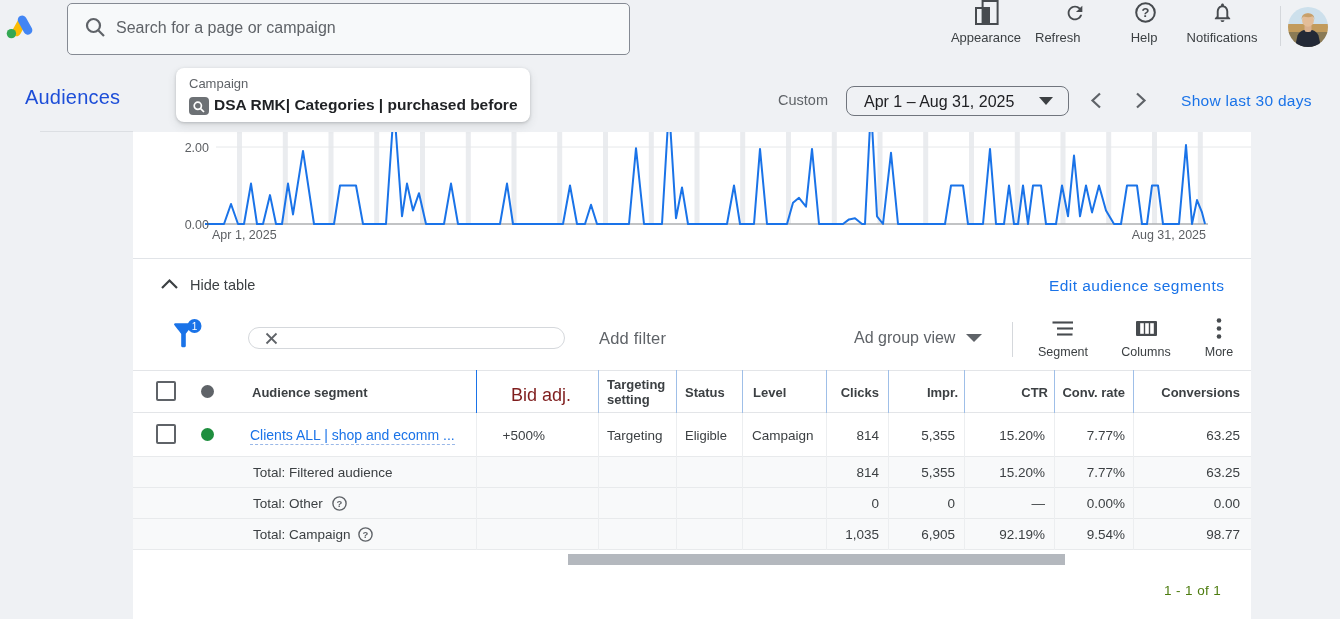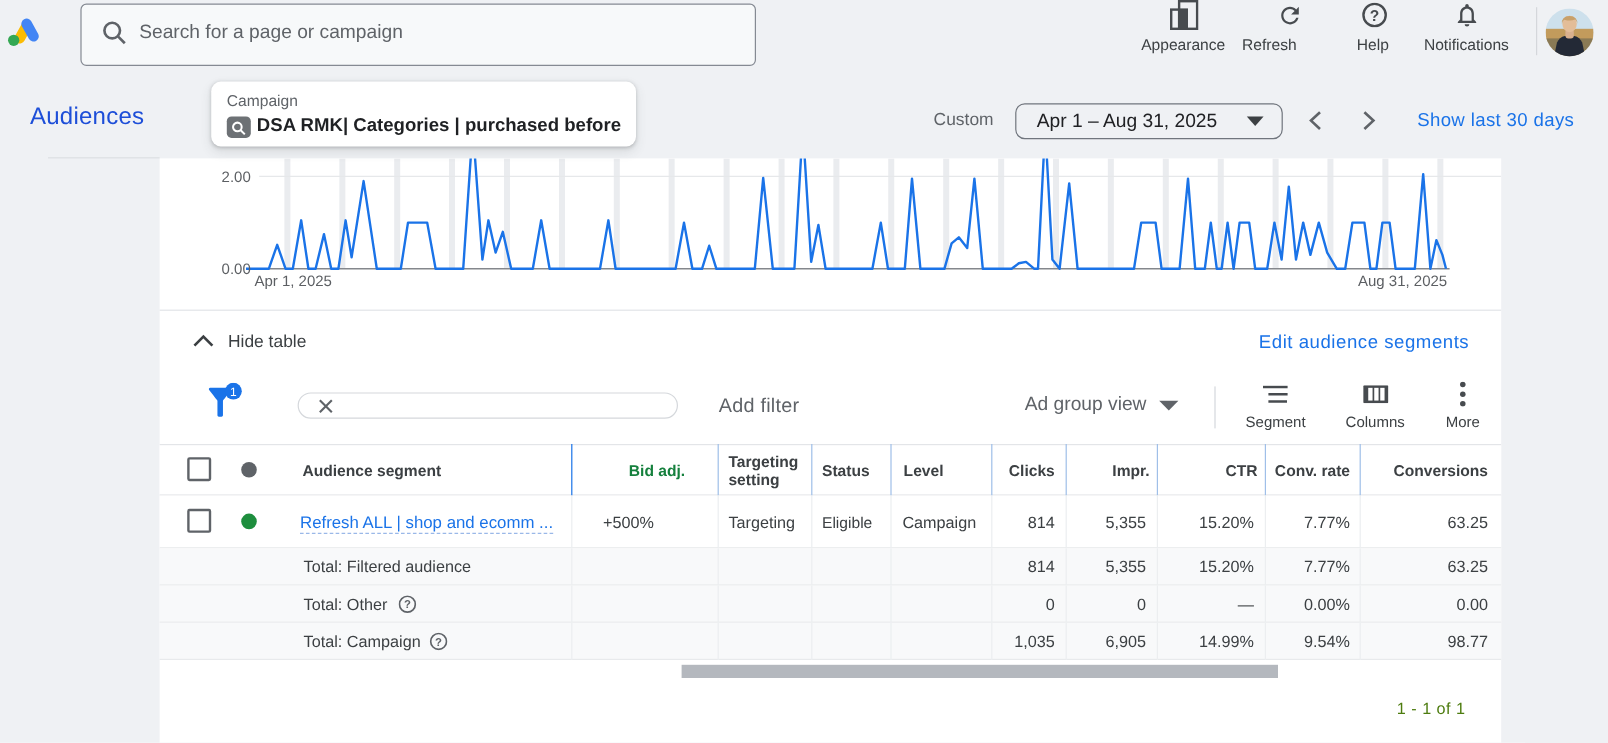--- a/index.html
+++ b/index.html
@@ -166,42 +166,42 @@
 <div class="abs" style="left:676px;top:370px;width:1px;height:43px;background:#9fbfe8"></div>
 <div class="abs" style="left:742px;top:370px;width:1px;height:43px;background:#9fbfe8"></div>
 <div class="abs" style="left:826px;top:370px;width:1px;height:43px;background:#9fbfe8"></div>
 <div class="abs" style="left:888px;top:370px;width:1px;height:43px;background:#9fbfe8"></div>
 <div class="abs" style="left:964px;top:370px;width:1px;height:43px;background:#9fbfe8"></div>
 <div class="abs" style="left:1054px;top:370px;width:1px;height:43px;background:#9fbfe8"></div>
 <div class="abs" style="left:1133px;top:370px;width:1px;height:43px;background:#9fbfe8"></div>
 <div class="abs" style="left:156px;top:381px;width:20px;height:20px;border:2px solid #5f6368;border-radius:2px;background:#fff"></div>
 <div class="abs" style="left:201px;top:385px;width:13px;height:13px;border-radius:50%;background:#5f6368"></div>
 <div class="abs" style="left:252px;top:385px;font-size:13px;font-weight:700;color:#3c4043">Audience segment</div>
-<div class="abs" style="left:476px;top:385px;width:95px;text-align:right;font-size:13px;font-weight:700;color:#15803d">Bid adj.</div>
+<div class="abs" style="left:476px;top:385px;width:95px;text-align:right;font-size:18px;font-weight:400;color:#7f1d1d">Bid adj.</div>
 <div class="abs" style="left:607px;top:377px;font-size:13px;font-weight:700;color:#3c4043;line-height:15px">Targeting<br>setting</div>
 <div class="abs" style="left:685px;top:385px;font-size:13px;font-weight:700;color:#3c4043">Status</div>
 <div class="abs" style="left:753px;top:385px;font-size:13px;font-weight:700;color:#3c4043">Level</div>
 <div class="abs" style="left:826px;top:385px;width:53px;text-align:right;font-size:13px;font-weight:700;color:#3c4043">Clicks</div>
 <div class="abs" style="left:888px;top:385px;width:70px;text-align:right;font-size:13px;font-weight:700;color:#3c4043">Impr.</div>
 <div class="abs" style="left:964px;top:385px;width:84px;text-align:right;font-size:13px;font-weight:700;color:#3c4043">CTR</div>
 <div class="abs" style="left:1054px;top:385px;width:71px;text-align:right;font-size:13px;font-weight:700;color:#3c4043">Conv. rate</div>
 <div class="abs" style="left:1133px;top:385px;width:107px;text-align:right;font-size:13px;font-weight:700;color:#3c4043">Conversions</div>
 <div class="abs" style="left:133px;top:413px;width:1118px;height:44px;border-bottom:1px solid #e8eaec;background:#fff"></div>
 <div class="abs" style="left:476px;top:413px;width:1px;height:44px;background:#eceef0"></div>
 <div class="abs" style="left:598px;top:413px;width:1px;height:44px;background:#eceef0"></div>
 <div class="abs" style="left:676px;top:413px;width:1px;height:44px;background:#eceef0"></div>
 <div class="abs" style="left:742px;top:413px;width:1px;height:44px;background:#eceef0"></div>
 <div class="abs" style="left:826px;top:413px;width:1px;height:44px;background:#eceef0"></div>
 <div class="abs" style="left:888px;top:413px;width:1px;height:44px;background:#eceef0"></div>
 <div class="abs" style="left:964px;top:413px;width:1px;height:44px;background:#eceef0"></div>
 <div class="abs" style="left:1054px;top:413px;width:1px;height:44px;background:#eceef0"></div>
 <div class="abs" style="left:1133px;top:413px;width:1px;height:44px;background:#eceef0"></div>
 <div class="abs" style="left:156px;top:424px;width:20px;height:20px;border:2px solid #5f6368;border-radius:2px;background:#fff"></div>
 <div class="abs" style="left:201px;top:428px;width:13px;height:13px;border-radius:50%;background:#1e8e3e"></div>
-<div class="abs" style="left:250px;top:427px;font-size:14px;color:#1a73e8;border-bottom:1px dashed #9ab8e8;padding-bottom:1px">Refresh ALL | shop and ecomm ...</div>
+<div class="abs" style="left:250px;top:427px;font-size:14px;color:#1a73e8;border-bottom:1px dashed #9ab8e8;padding-bottom:1px">Clients ALL | shop and ecomm ...</div>
 <div class="abs" style="left:476px;top:428px;width:69px;text-align:right;font-size:13.5px;color:#3c4043">+500%</div>
 <div class="abs" style="left:607px;top:428px;font-size:13.5px;color:#3c4043">Targeting</div>
 <div class="abs" style="left:685px;top:428px;font-size:13px;color:#3c4043">Eligible</div>
 <div class="abs" style="left:752px;top:428px;font-size:13.5px;color:#3c4043">Campaign</div>
 <div class="abs" style="left:826px;top:428px;width:53px;text-align:right;font-size:13.5px;color:#3c4043">814</div>
 <div class="abs" style="left:888px;top:428px;width:67px;text-align:right;font-size:13.5px;color:#3c4043">5,355</div>
 <div class="abs" style="left:964px;top:428px;width:81px;text-align:right;font-size:13.5px;color:#3c4043">15.20%</div>
 <div class="abs" style="left:1054px;top:428px;width:71px;text-align:right;font-size:13.5px;color:#3c4043">7.77%</div>
 <div class="abs" style="left:1133px;top:428px;width:107px;text-align:right;font-size:13.5px;color:#3c4043">63.25</div>
 <div class="abs" style="left:133px;top:457px;width:1118px;height:31px;border-bottom:1px solid #e8eaec;background:#f8f9fa"></div>
@@ -250,21 +250,21 @@
 <div class="abs" style="left:964px;top:519px;width:1px;height:31px;background:#eceef0"></div>
 <div class="abs" style="left:1054px;top:519px;width:1px;height:31px;background:#eceef0"></div>
 <div class="abs" style="left:1133px;top:519px;width:1px;height:31px;background:#eceef0"></div>
 <div class="abs" style="left:253px;top:527px;font-size:13.5px;color:#3c4043">Total: Campaign</div>
 <svg class="abs" style="left:358px;top:527px" width="15" height="15" viewBox="0 0 15 15">
     <circle cx="7.5" cy="7.5" r="6.6" fill="none" stroke="#5f6368" stroke-width="1.4"></circle>
     <text x="7.5" y="11" font-size="9.5" font-weight="bold" fill="#5f6368" text-anchor="middle" font-family="Liberation Sans">?</text>
   </svg>
 <div class="abs" style="left:826px;top:527px;width:53px;text-align:right;font-size:13.5px;color:#3c4043">1,035</div>
 <div class="abs" style="left:888px;top:527px;width:67px;text-align:right;font-size:13.5px;color:#3c4043">6,905</div>
-<div class="abs" style="left:964px;top:527px;width:81px;text-align:right;font-size:13.5px;color:#3c4043">14.99%</div>
+<div class="abs" style="left:964px;top:527px;width:81px;text-align:right;font-size:13.5px;color:#3c4043">92.19%</div>
 <div class="abs" style="left:1054px;top:527px;width:71px;text-align:right;font-size:13.5px;color:#3c4043">9.54%</div>
 <div class="abs" style="left:1133px;top:527px;width:107px;text-align:right;font-size:13.5px;color:#3c4043">98.77</div>
 
 <div class="abs" style="left:568px;top:554px;width:497px;height:11px;background:#b4b8be"></div>
 
 <div class="abs" style="left:1164px;top:583px;font-size:13.5px;color:#4d7c0f;letter-spacing:.4px">1 - 1 of 1</div>
 
 <div class="abs" style="left:176px;top:68px;width:354px;height:54px;background:#fff;border-radius:8px;box-shadow:0 1px 3px rgba(60,64,67,.25),0 4px 10px rgba(60,64,67,.12)"></div>
 <div class="abs" style="left:189px;top:76px;font-size:13px;color:#5f6368">Campaign</div>
 <div class="abs" style="left:189px;top:97px;width:20px;height:18px;background:#6d7175;border-radius:4px"></div>

